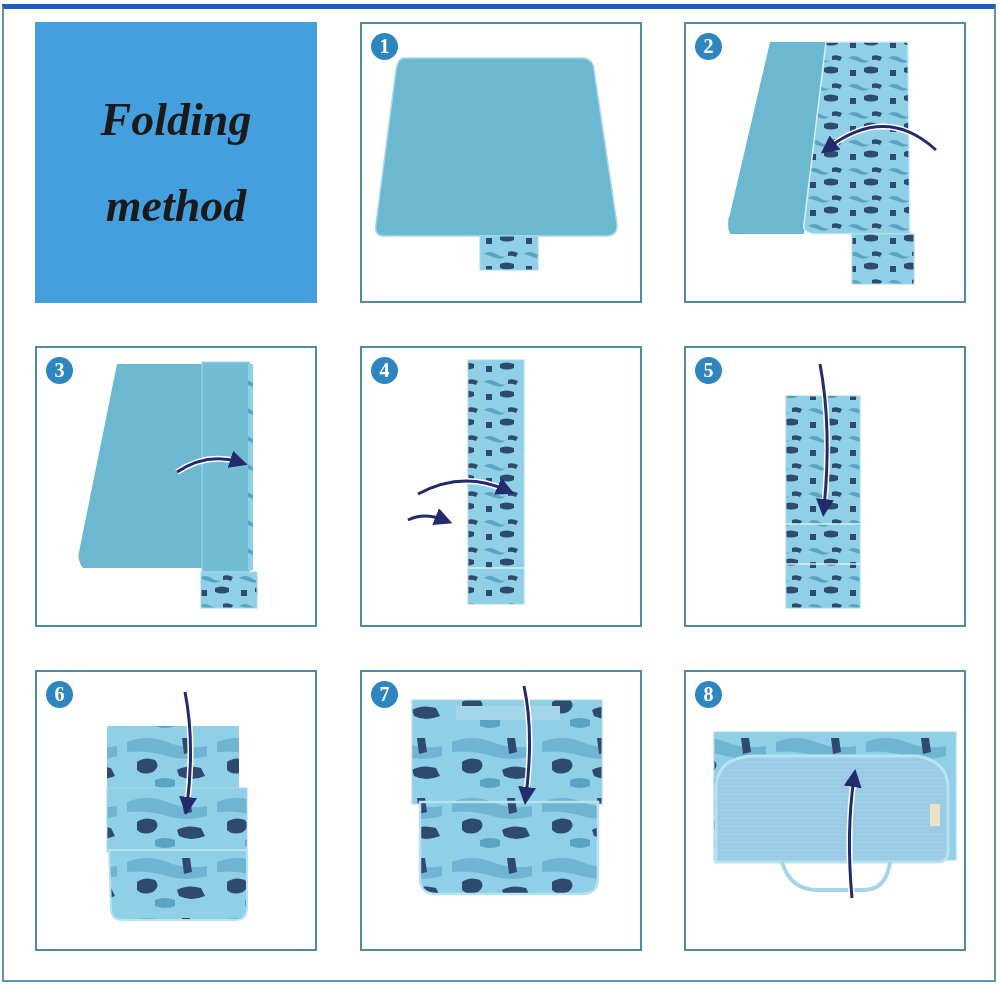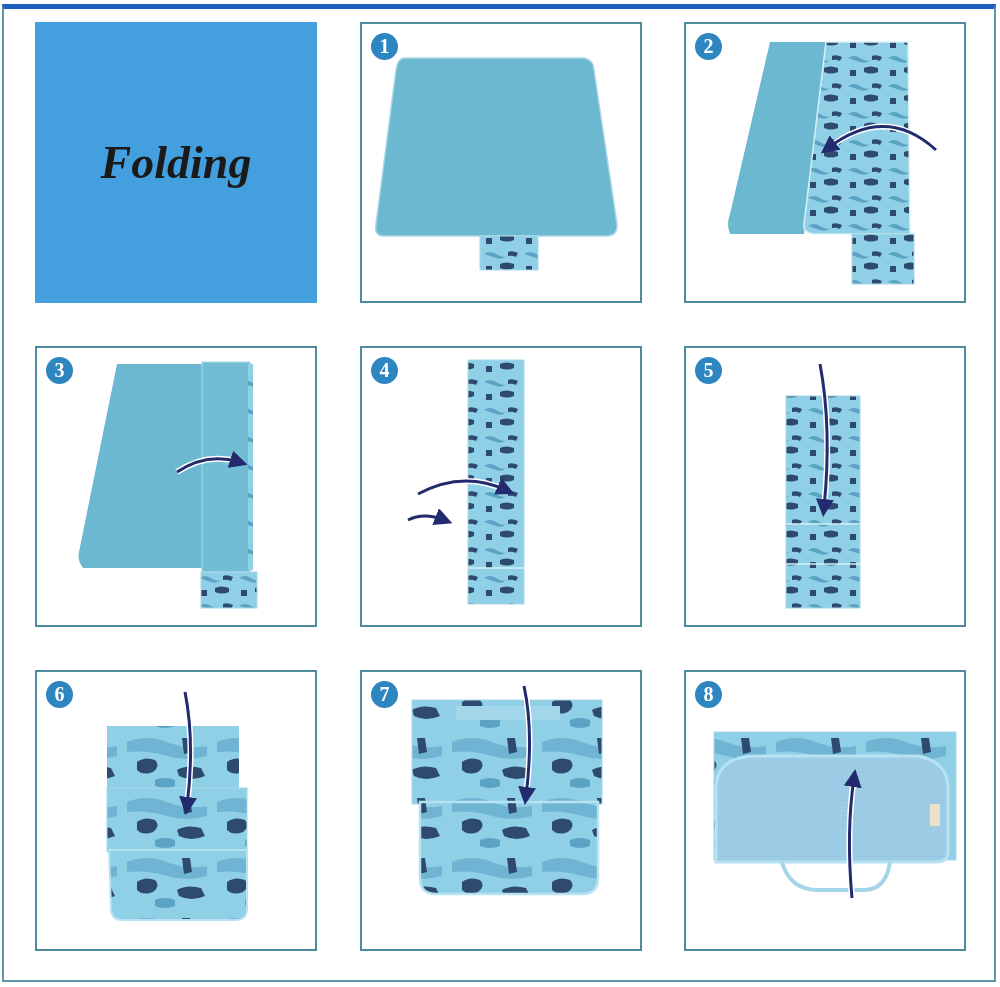--- a/index.html
+++ b/index.html
@@ -12,20 +12,21 @@
   .illus { position: absolute; inset: 0; }
   svg { display: block; }
 </style>
 </head>
 <body>
 
 <div class="frame"></div>
 
 <div class="title-box">
   <div class="title-line">Folding</div>
+  <div class="title-line">method</div>
 </div>
 
 <svg width="0" height="0" style="position:absolute">
   <defs>
     <pattern id="camo" width="40" height="28" patternUnits="userSpaceOnUse">
       <rect width="40" height="28" fill="#8fd0e6"></rect>
       <path d="M2 6 q6 -4 12 0 t10 2 q-4 4 -10 2 t-12 -4z" fill="#5aa3c4"></path>
       <path d="M18 16 q6 -3 14 0 l0 4 q-7 3 -14 0z" fill="#2e4a6e"></path>
       <path d="M4 18 l6 0 l0 6 l-6 0z" fill="#2e4a6e"></path>
       <path d="M26 4 q4 -2 10 1 l-2 4 q-4 -2 -8 -1z" fill="#2e4a6e"></path>

